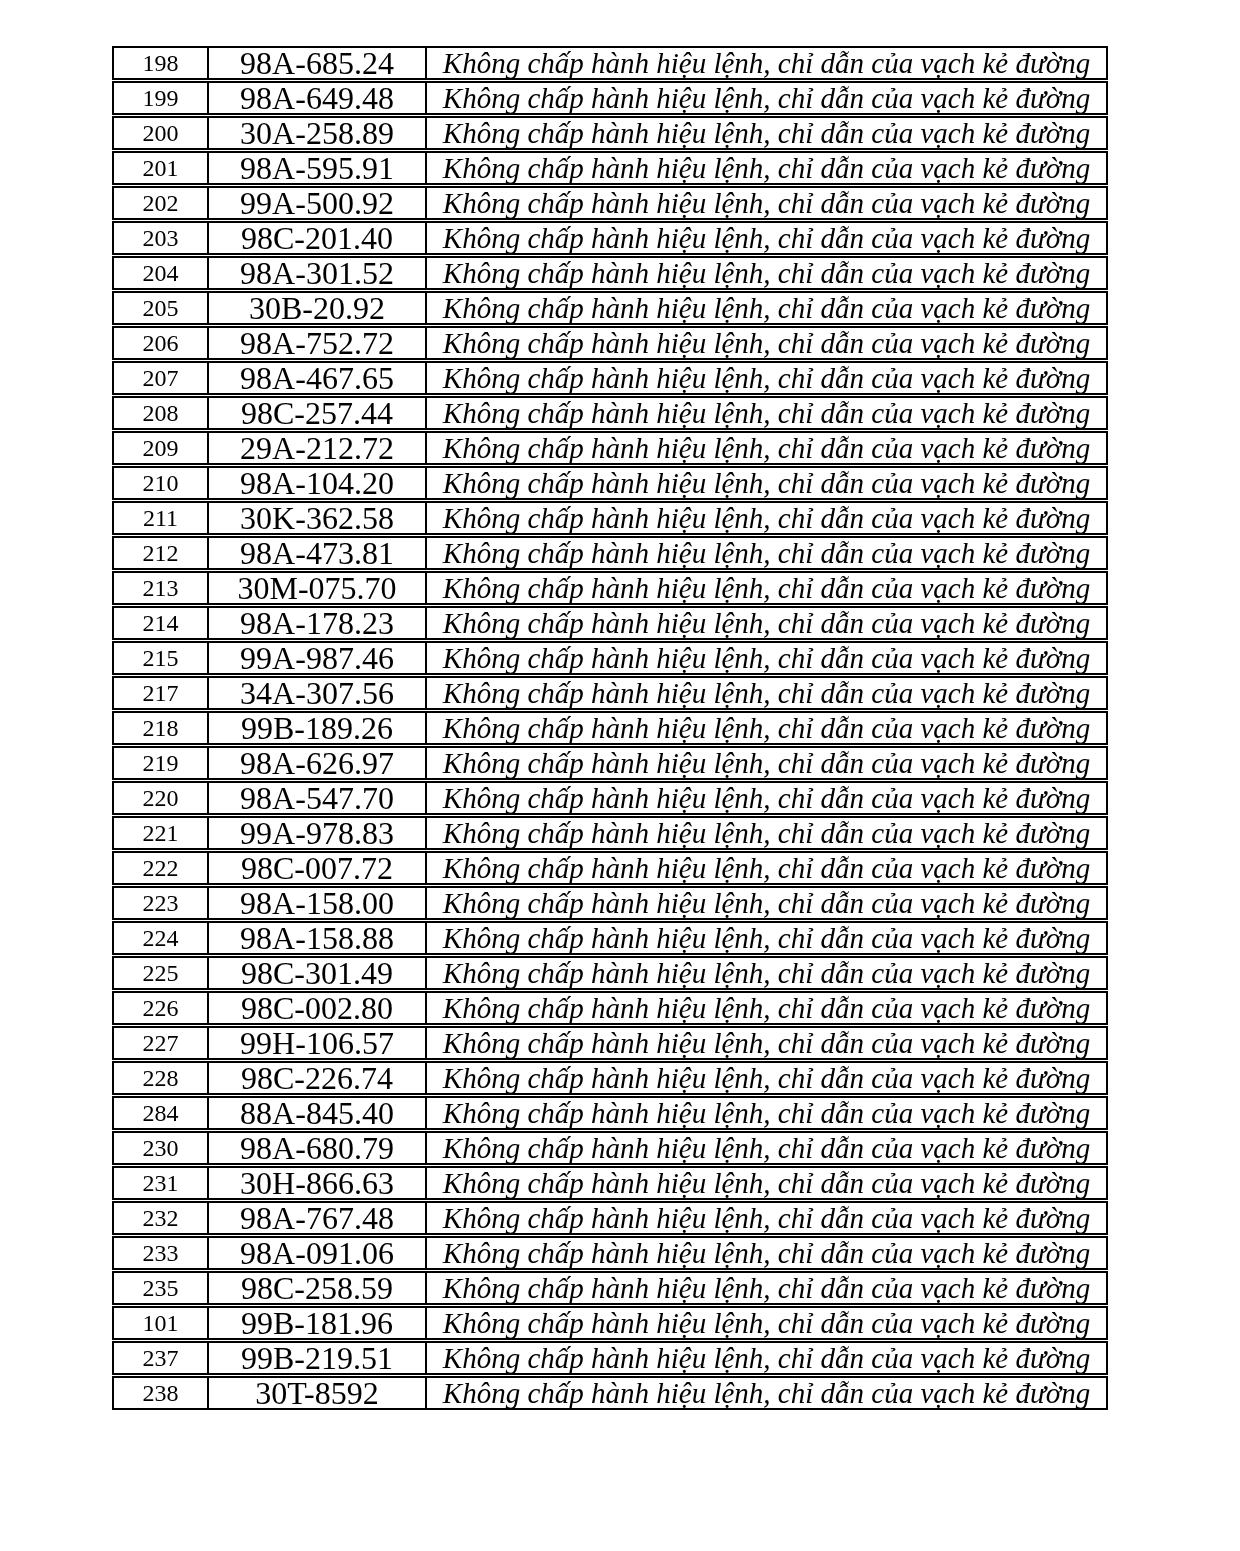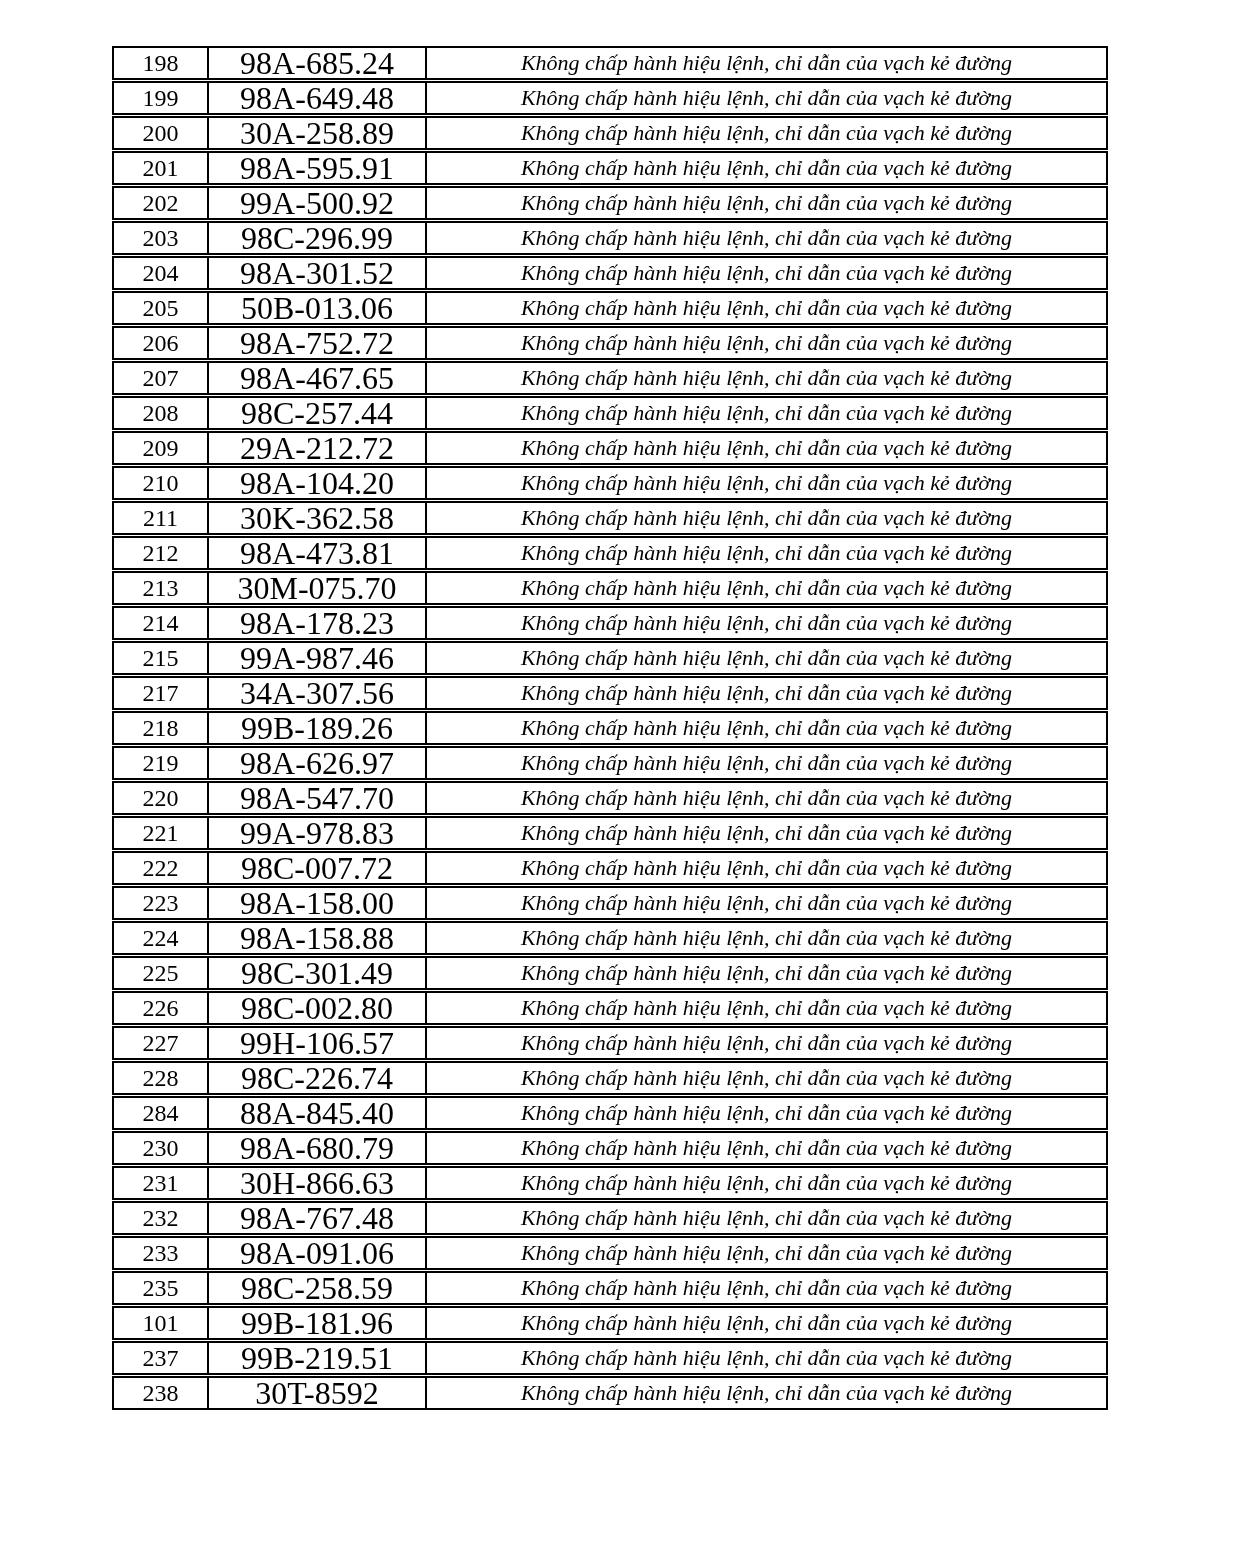--- a/index.html
+++ b/index.html
@@ -50,21 +50,21 @@
   table.violation-table td:last-child {
     border-right: 2px solid #000000;
   }
   td.num {
     font-size: 24px;
   }
   td.plate {
     font-size: 32px;
   }
   td.violation {
-    font-size: 22px;
+    font-size: 29px;
     font-style: italic;
   }
 </style>
 </head>
 <body>
 
 <div class="page">
   <table class="violation-table">
     <colgroup>
       <col class="c-no">
@@ -97,33 +97,33 @@
   </tr>
 
   <tr>
     <td class="num">202</td>
     <td class="plate">99A-500.92</td>
     <td class="violation">Không chấp hành hiệu lệnh, chỉ dẫn của vạch kẻ đường</td>
   </tr>
 
   <tr>
     <td class="num">203</td>
-    <td class="plate">98C-296.99</td>
+    <td class="plate">98C-201.40</td>
     <td class="violation">Không chấp hành hiệu lệnh, chỉ dẫn của vạch kẻ đường</td>
   </tr>
 
   <tr>
     <td class="num">204</td>
     <td class="plate">98A-301.52</td>
     <td class="violation">Không chấp hành hiệu lệnh, chỉ dẫn của vạch kẻ đường</td>
   </tr>
 
   <tr>
     <td class="num">205</td>
-    <td class="plate">50B-013.06</td>
+    <td class="plate">30B-20.92</td>
     <td class="violation">Không chấp hành hiệu lệnh, chỉ dẫn của vạch kẻ đường</td>
   </tr>
 
   <tr>
     <td class="num">206</td>
     <td class="plate">98A-752.72</td>
     <td class="violation">Không chấp hành hiệu lệnh, chỉ dẫn của vạch kẻ đường</td>
   </tr>
 
   <tr>

